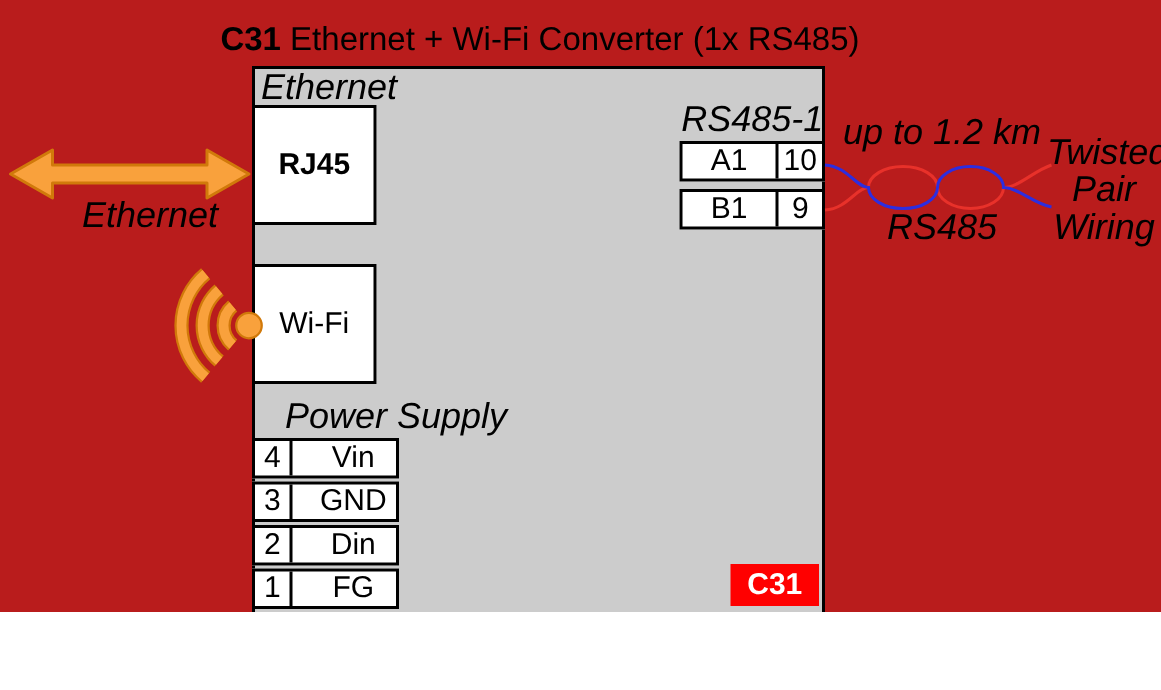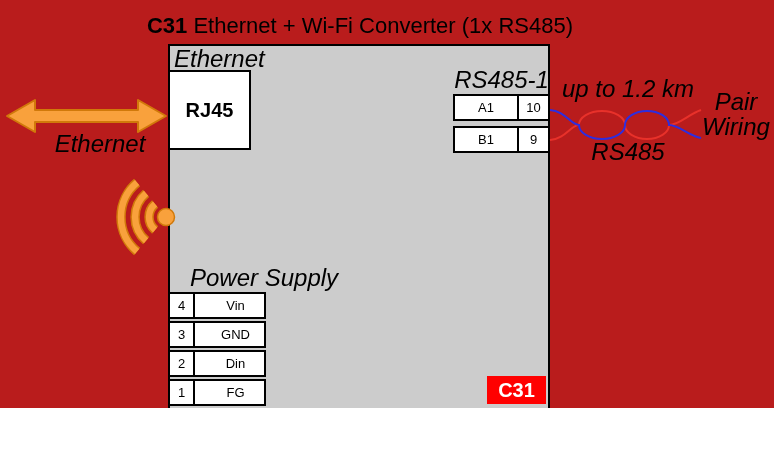--- a/index.html
+++ b/index.html
@@ -32,21 +32,21 @@
   .wifi-icon { position:absolute; left:110px; top:170px; width:66px; height:92px; }
   .tp-wires  { position:absolute; left:549px; top:100px; width:153px; height:48px; }
   .wire { fill:none; stroke-width:2; }
 
   .ptable { position:absolute; }
   .ps-table { left:168px; top:292px; }
   .rs-table { left:453px; top:94px; }
   .trow { display:flex; background:#fff; border:2px solid #000; height:27px; align-items:stretch; }
   .ps-table .trow { width:98px; margin-bottom:2px; }
   .rs-table .trow { width:97px; margin-bottom:5px; }
-  .tcell { display:flex; align-items:center; justify-content:center; font-size:13px; }
+  .tcell { display:flex; align-items:center; justify-content:center; font-size:20px; }
   .ps-table .c1 { width:25px; border-right:2px solid #000; }
   .ps-table .c2 { flex:1;padding-left:12px; }
   .rs-table .c1 { width:64px; border-right:2px solid #000; }
   .rs-table .c2 { flex:1; }
 
   .badge { position:absolute; left:487px; top:376px; width:59px; height:28px;
            background:#ff0000; color:#fff; font-weight:bold; font-size:20px;
            display:flex; align-items:center; justify-content:center; }
 </style>
 </head>
@@ -57,20 +57,23 @@
   <div class="title"><span class="b">C31</span><span> Ethernet + Wi-Fi Converter (1x RS485)</span></div>
 
   <div class="device"></div>
 
   <div class="lbl eth-lbl">Ethernet</div>
 
   <div class="port rj45">
       <span>RJ45</span>
     </div>
 
+  <div class="port wifi">
+      <span>Wi-Fi</span>
+    </div>
 
   <svg class="eth-arrow" viewBox="0 0 163 38">
     <path d="M2,19 L30,3 L30,13 L133,13 L133,3 L161,19 L133,35 L133,25 L30,25 L30,35 Z" fill="#F9A13C" stroke="#D1790A" stroke-width="2" stroke-linejoin="round"></path>
   </svg>
 
   <div class="lbl eth-conn-lbl">Ethernet</div>
 
   <svg class="wifi-icon" viewBox="0 0 66 92">
     <g fill="none" stroke="#D1790A" stroke-width="9.5">
       <path d="M45.1,34 A17,17 0 0 0 45.1,60"></path>
@@ -122,19 +125,20 @@
   <svg class="tp-wires" viewBox="0 0 153 48">
     <path class="wire" stroke="#E8312A" d="M 1,40 C 16,39 22,25 30,25 A 23,14 0 0 1 76,25 A 22,14 0 0 0 120,25 C 130,25 140,14 152,10"></path>
     <path class="wire" stroke="#2D2DE0" d="M 1,10 C 16,11 22,25 30,25 A 23,14 0 0 0 76,25 A 22,14 0 0 1 120,25 C 130,25 140,36 152,38"></path>
   </svg>
 
   <div class="lbl dist-lbl">up to 1.2 km</div>
 
   <div class="lbl bus-lbl">RS485</div>
 
   <div class="lbl tp-lbl">
+    <span>Twisted</span>
     <span>Pair</span>
     <span>Wiring</span>
   </div>
 
   <div class="badge">C31</div>
 
 </div>
 
 </body></html>

